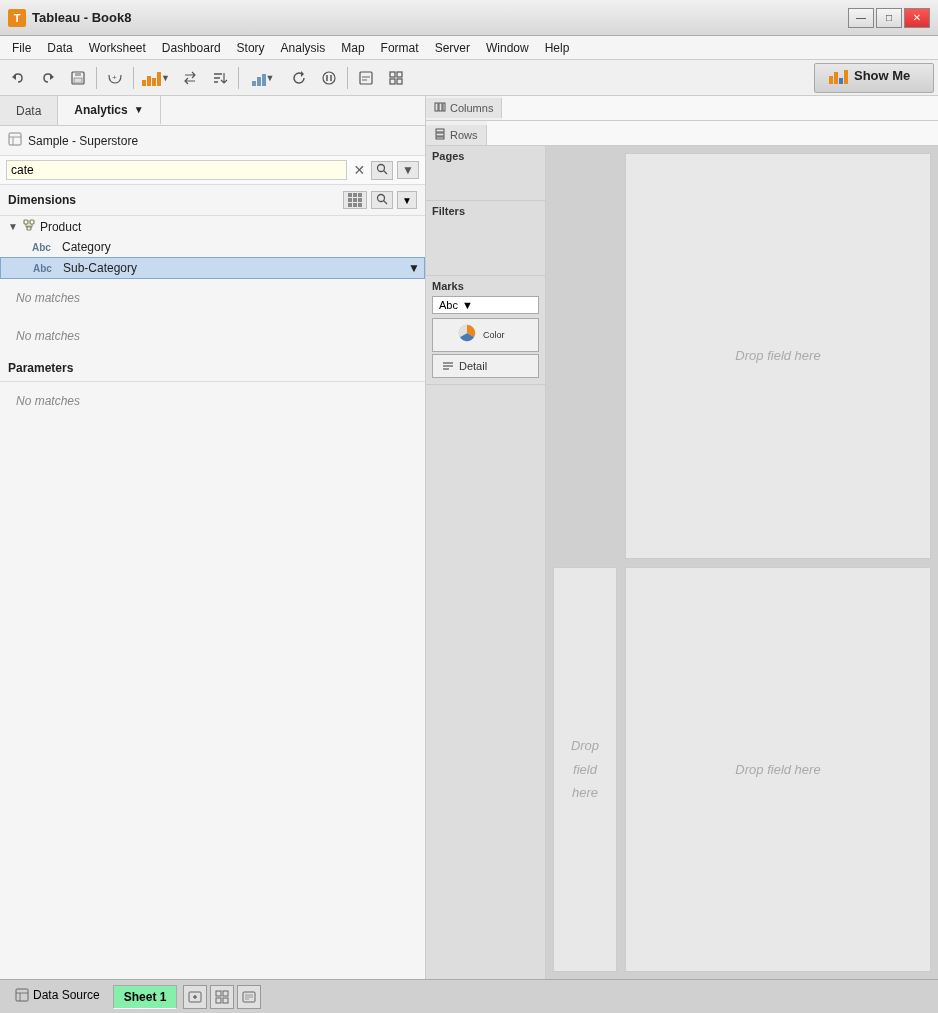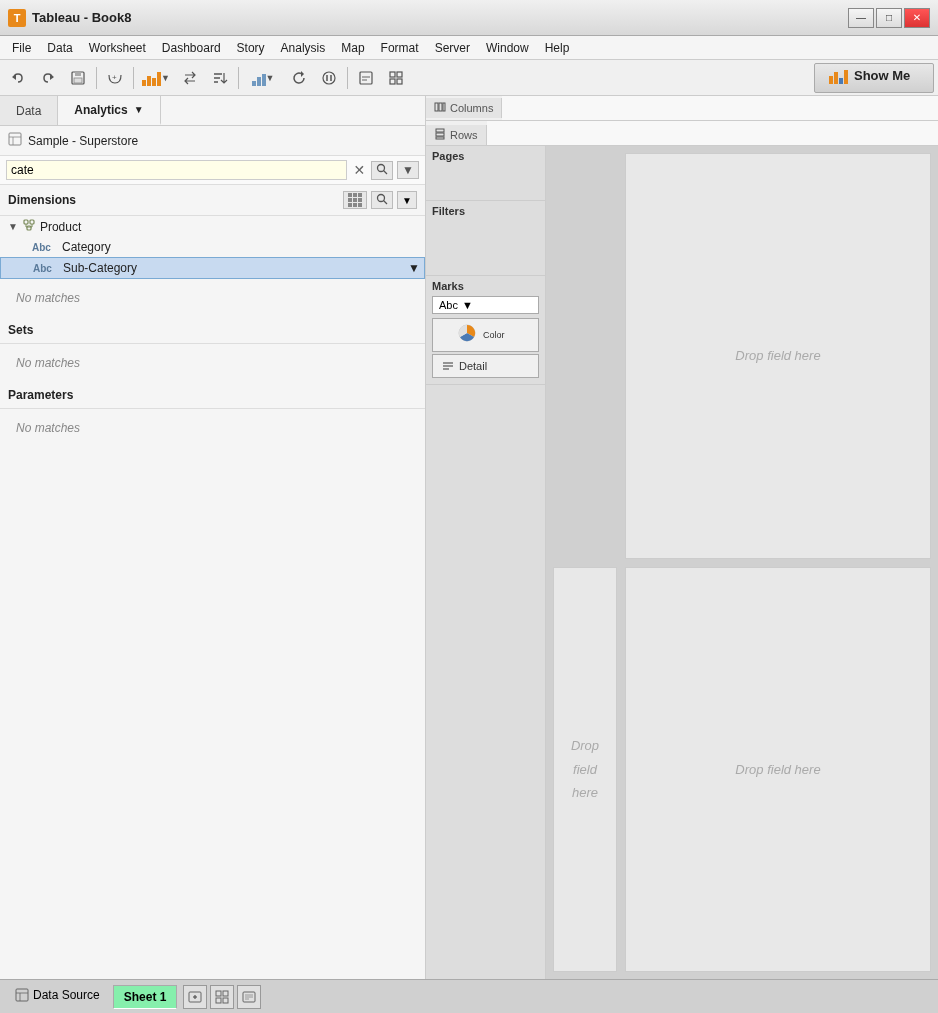--- a/index.html
+++ b/index.html
@@ -312,23 +312,20 @@
     </div>
 
     <div class="sub-item selected" style="padding-right:4px;">
       <span class="abc-label">Abc</span>
       <span>Sub-Category</span>
       <span style="margin-left:auto;">▼</span>
     </div>
 
     <div class="no-matches">No matches</div>
 
-    <div class="section-header">
-      <span>Sets</span>
-    </div>
     <div class="no-matches">No matches</div>
 
     <div class="section-header">
       <span>Parameters</span>
     </div>
     <div class="no-matches">No matches</div>
   </div>
 
   <div class="right-panel">
 

